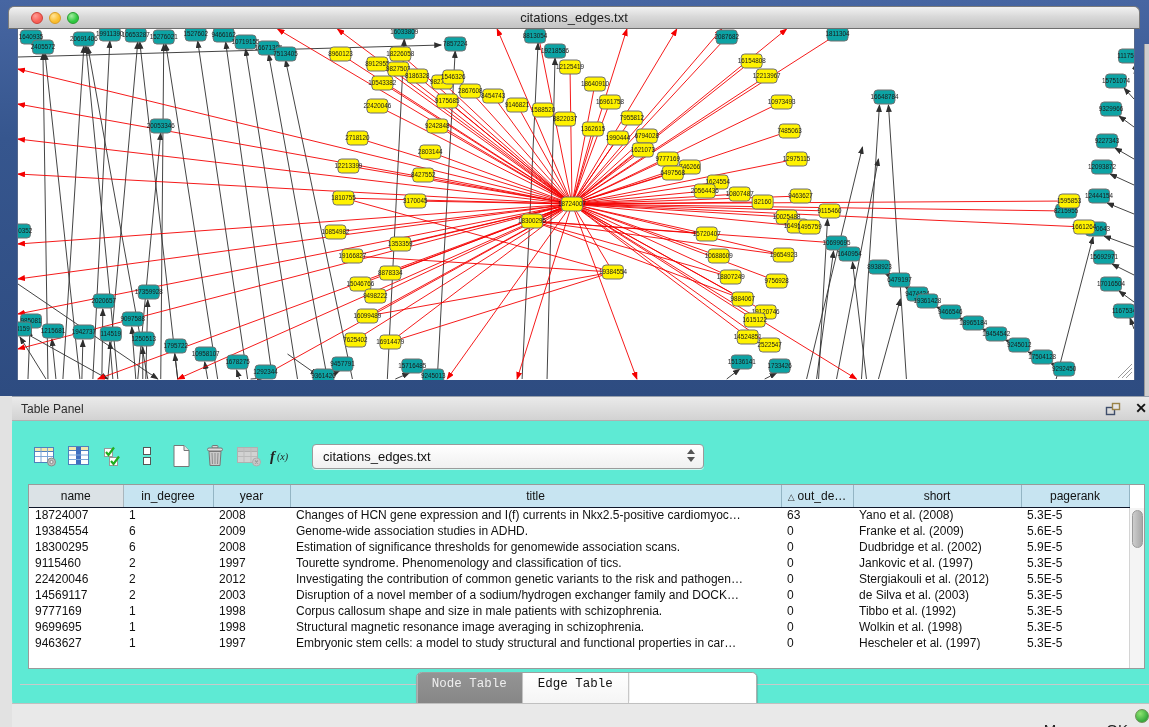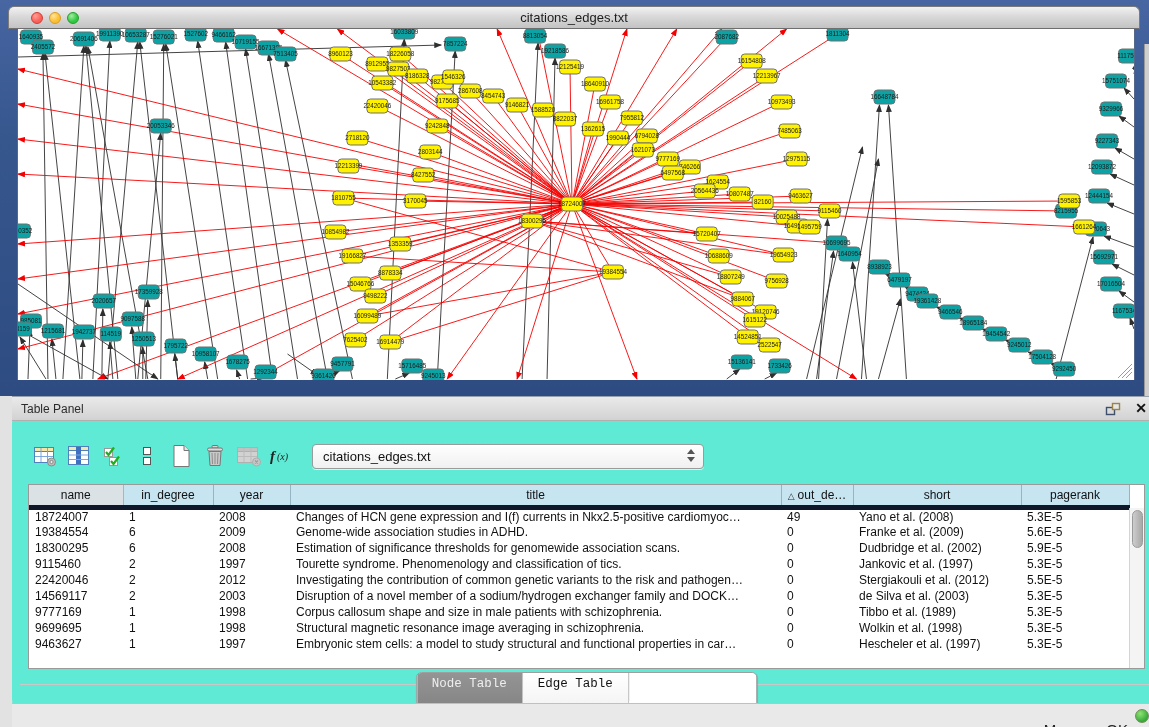--- a/index.html
+++ b/index.html
@@ -39,21 +39,21 @@
          box-shadow:0 1px 0 rgba(255,255,255,.7);}
   .combo-text{position:absolute;left:10px;top:4px;font-size:13px;color:#111;}
   .combo-arrows{position:absolute;right:8px;top:3px;display:flex;flex-direction:column;align-items:center;line-height:0;}
   .combo-arrows span{width:0;height:0;border-left:4px solid transparent;border-right:4px solid transparent;margin:1.5px 0;}
   .arr-up{border-bottom:5px solid #555;}
   .arr-dn{border-top:5px solid #555;}
 
   .table-wrap{position:absolute;left:16px;top:88px;width:1117px;height:185px;background:#fff;
               border:1px solid #9a9a9a;overflow:hidden;}
   table.data{border-collapse:collapse;table-layout:fixed;width:1100px;font-size:12px;color:#111;}
-  table.data th{height:22px;background:#c7e4f1;border-right:1px solid #93b5c4;border-bottom:5px solid #0f172a;
+  table.data th{height:22px;background:#c7e4f1;border-right:1px solid #93b5c4;border-bottom:1px solid #0f172a;
                 font-weight:normal;font-size:12px;text-align:center;overflow:hidden;white-space:nowrap;padding:0 2px;}
   table.data th.first{background:#dbe2e6;border-right:1px solid #a9b6bd;}
   table.data td{height:16px;padding:0 0 0 6px;white-space:nowrap;overflow:hidden;text-overflow:clip;}
   .sort-glyph{font-size:9px;margin-right:3px;color:#333;}
   .vscroll{position:absolute;right:0;top:23px;bottom:0;width:15px;background:#f4f4f4;border-left:1px solid #d4d4d4;}
   .vthumb{position:absolute;left:1.5px;top:2px;width:11px;height:38px;border-radius:6px;
           background:linear-gradient(90deg,#cdcdcd,#a8a8a8);border:1px solid #9a9a9a;}
 
   .tabs-row{position:absolute;left:0;top:276px;width:100%;height:26px;}
   .tabs-line{position:absolute;left:8px;right:8px;top:12px;height:1px;background:#c9c9c9;}
@@ -915,21 +915,21 @@
               <th>short</th>
               <th>pagerank</th>
             </tr>
           </thead>
         <tbody>
             <tr>
               <td>18724007</td>
               <td>1</td>
               <td>2008</td>
               <td>Changes of HCN gene expression and I(f) currents in Nkx2.5-positive cardiomyoc…</td>
-              <td>49</td>
+              <td>63</td>
               <td>Yano et al. (2008)</td>
               <td>5.3E-5</td>
             </tr>
             <tr>
               <td>19384554</td>
               <td>6</td>
               <td>2009</td>
               <td>Genome-wide association studies in ADHD.</td>
               <td>0</td>
               <td>Franke et al. (2009)</td>
@@ -970,21 +970,21 @@
               <td>0</td>
               <td>de Silva et al. (2003)</td>
               <td>5.3E-5</td>
             </tr>
             <tr>
               <td>9777169</td>
               <td>1</td>
               <td>1998</td>
               <td>Corpus callosum shape and size in male patients with schizophrenia.</td>
               <td>0</td>
-              <td>Tibbo et al. (1989)</td>
+              <td>Tibbo et al. (1992)</td>
               <td>5.3E-5</td>
             </tr>
             <tr>
               <td>9699695</td>
               <td>1</td>
               <td>1998</td>
               <td>Structural magnetic resonance image averaging in schizophrenia.</td>
               <td>0</td>
               <td>Wolkin et al. (1998)</td>
               <td>5.3E-5</td>

